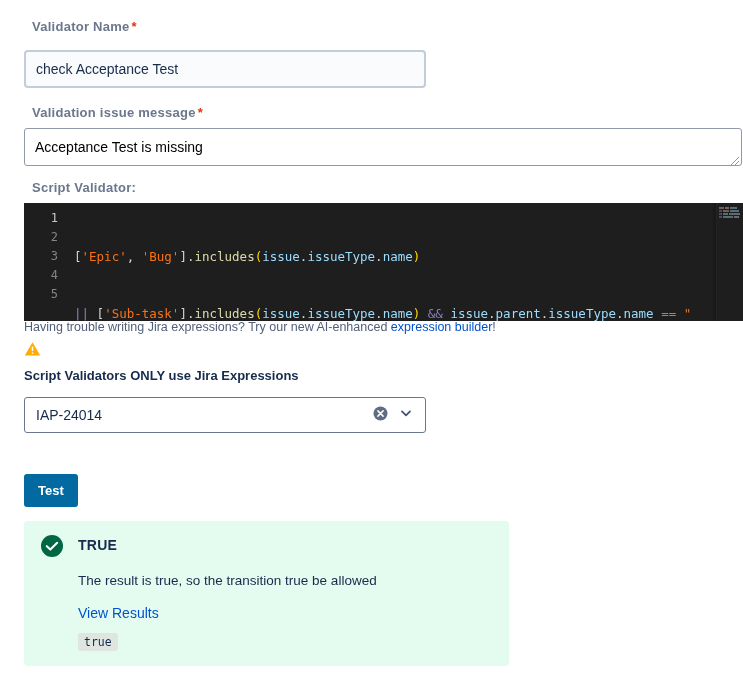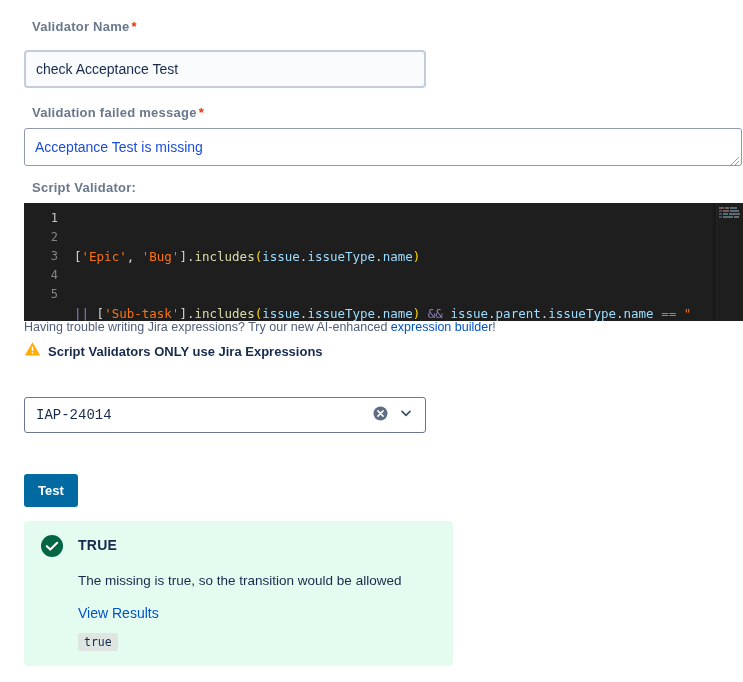--- a/index.html
+++ b/index.html
@@ -59,21 +59,21 @@
   .msg-area {
     box-sizing: border-box;
     margin-top: 8px;
     width: 718px;
     height: 38px;
     border: 1px solid #8f9aab;
     border-radius: 3px;
     background: #ffffff;
     font-family: "Liberation Sans", sans-serif;
     font-size: 14px;
-    color: #1d4ed8;
+    color: #000000;
     padding: 9px 10px;
     outline: none;
     resize: none;
     overflow: hidden;
     line-height: 18px;
     display: block;
   }
   .resize-grip {
     position: absolute;
     right: 2px;
@@ -174,22 +174,22 @@
   }
   .hint a {
     color: #0052cc;
     text-decoration: none;
   }
   .warn-row {
     position: absolute;
     left: 24px;
     top: 341px;
     display: flex;
-    align-items: center;
     gap: 7px;
+    flex-direction: column;
   }
   .warn-text {
     font-size: 13px;
     font-weight: 700;
     color: #172b4d;
   }
 
   
   .row-test {
     position: absolute;
@@ -205,21 +205,20 @@
     border-radius: 3px;
     background: #ffffff;
     display: flex;
     align-items: center;
     padding: 0 8px 0 11px;
   }
   .select-value {
     flex: 1;
     font-size: 14px;
     color: #172b4d;
-    font-family: Liberation Mono, monospace;
   }
   .select-icons {
     display: flex;
     align-items: center;
     gap: 11px;
     padding-right: 4px;
   }
 
   .test-btn {
     position: absolute;
@@ -235,21 +234,21 @@
     padding: 0 14px;
     height: 33px;
     cursor: pointer;
   }
 
   
   .result-panel {
     position: absolute;
     left: 24px;
     top: 521px;
-    width: 429px;
+    width: 485px;
     height: 145px;
     background: #e3fcef;
     border-radius: 4px;
   }
   .result-check {
     position: absolute;
     left: 16px;
     top: 13px;
   }
   .result-title {
@@ -294,21 +293,21 @@
 
 <div class="row-name">
   <div class="field-label">
     <span>Validator Name</span><span class="req-star">*</span>
   </div>
   <input class="text-input" type="text" value="check Acceptance Test" style="">
 </div>
 
 <div class="row-msg">
   <div class="field-label">
-    <span>Validation failed message</span><span class="req-star">*</span>
+    <span>Validation issue message</span><span class="req-star">*</span>
   </div>
   <div style="position:relative;width:718px;">
     <textarea class="msg-area" style="">Acceptance Test is missing</textarea>
     <span class="resize-grip">
       <svg width="12" height="12" viewBox="0 0 12 12">
         <path d="M11 3 L3 11 M11 7 L7 11 M11 11 L10.5 11.5" stroke="#8f9aab" stroke-width="1" fill="none"></path>
       </svg>
     </span>
   </div>
 </div>
@@ -396,16 +395,16 @@
 <button class="test-btn">Test</button>
 
 <div class="result-panel">
   <span class="result-check">
     <svg width="24" height="24" viewBox="0 0 24 24">
       <circle cx="12" cy="12" r="11" fill="#006644"></circle>
       <path d="M6.8 12.2 L10.3 15.6 L17.2 8.8" stroke="#ffffff" stroke-width="2.1" fill="none" stroke-linecap="round" stroke-linejoin="round"></path>
     </svg>
   </span>
   <div class="result-title">TRUE</div>
-  <div class="result-desc">The missing is true, so the transition would be allowed</div>
+  <div class="result-desc">The result is true, so the transition true be allowed</div>
   <a class="result-link" href="#">View Results</a>
   <span class="result-code">true</span>
 </div>
 
 </body></html>

